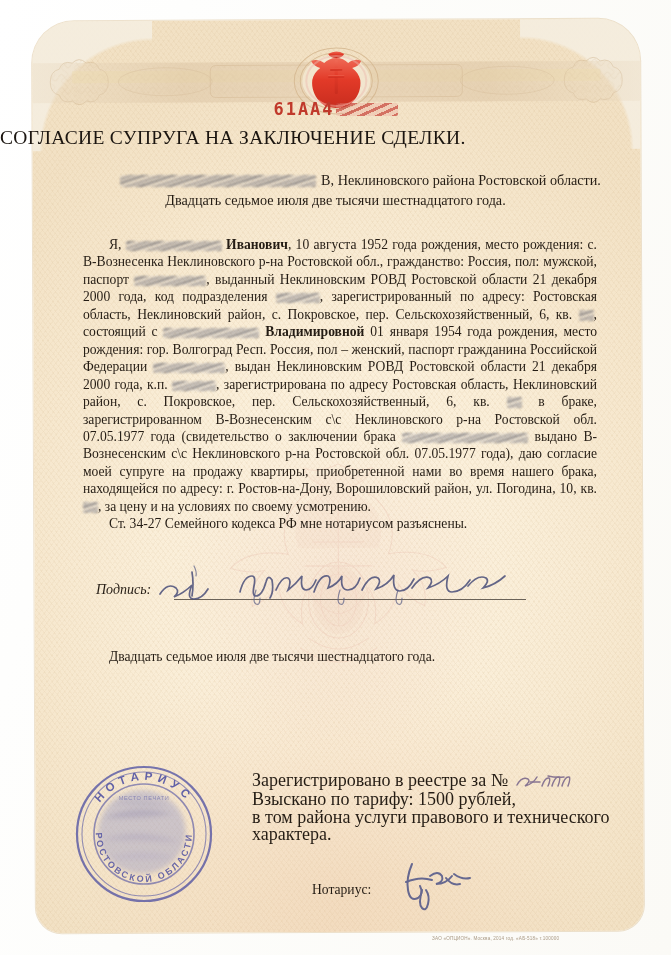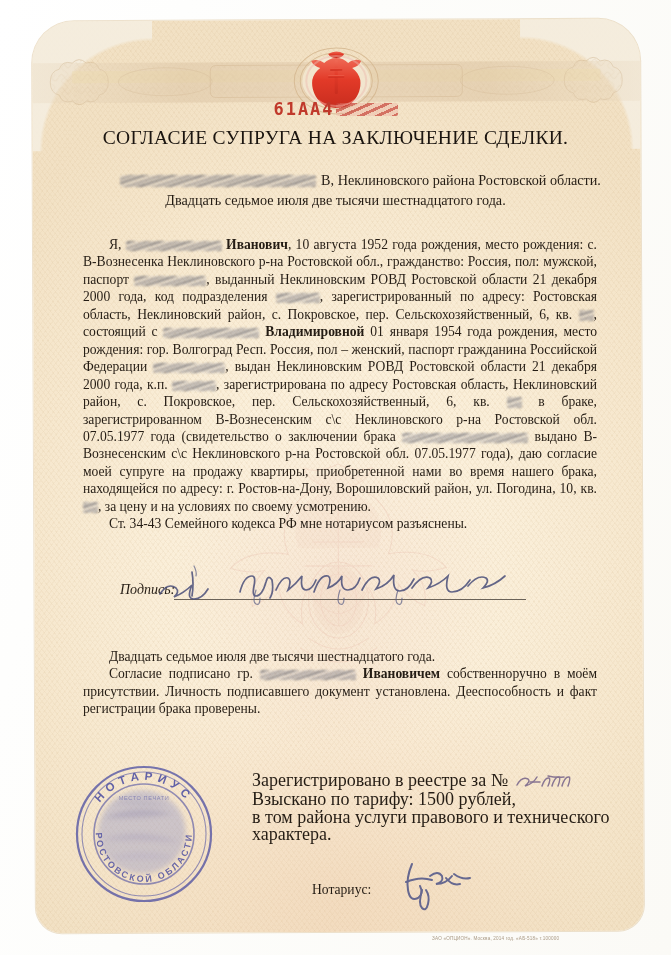--- a/index.html
+++ b/index.html
@@ -127,21 +127,21 @@
       repeating-linear-gradient(-24deg, rgba(200,70,60,.72) 0 3px, rgba(236,160,150,.30) 3px 7px);
     border-radius: 2px;
     filter: blur(.6px);
   }
 
   
   .doc-title {
     position: absolute;
     left: 0; right: 0;
     top: 127px;
-    text-align: center;
+    text-align: left;
     font-size: 19.5px;
     letter-spacing: .3px;
     color: #1b1510;
     white-space: nowrap;
   }
 
   
   .place-line {
     position: absolute;
     left: 62px;
@@ -209,21 +209,20 @@
     top: 572px;
     width: 430px;
     height: 40px;
   }
   .sig-label {
     position: absolute;
     left: 0;
     top: 10px;
     font-style: italic;
     font-size: 14px;
-    margin-left: 24px;
   }
   .sig-rule {
     position: absolute;
     left: 78px;
     right: 0;
     top: 27px;
     border-bottom: 1.1px solid #6a6258;
   }
   .sig-ink {
     position: absolute;
@@ -411,21 +410,21 @@
     <div class="doc-title">СОГЛАСИЕ СУПРУГА НА ЗАКЛЮЧЕНИЕ СДЕЛКИ.</div>
 
     <div class="place-line">
       <span class="redact w-place ink"></span><span>В, Неклиновского района Ростовской области.</span>
     </div>
 
     <div class="date-line">Двадцать седьмое июля две тысячи шестнадцатого года.</div>
 
     <div class="body-text">
       <p class="indent"><span>Я,</span> <span class="redact w-name"></span> <b>Ивановичᅟ</b><span>, 10 августа 1952 года рождения, место рождения: с. В-Вознесенка Неклиновского р-на Ростовской обл., гражданство: Россия, пол: мужской, паспорт</span> <span class="redact w-mid"></span><span>, выданный Неклиновским РОВД Ростовской области 21 декабря 2000 года, код подразделения</span> <span class="redact w-num"></span><span>, зарегистрированный по адресу: Ростовская область, Неклиновский район, с. Покровское, пер. Сельскохозяйственный, 6, кв.</span> <span class="redact w-tiny"></span><span>, состоящий с</span> <span class="redact w-name"></span> <b>Владимировной</b> <span>01 января 1954 года рождения, место рождения: гор. Волгоград Респ. Россия, пол – женский, паспорт гражданина Российской Федерации</span> <span class="redact w-mid"></span><span>, выдан Неклиновским РОВД Ростовской области 21 декабря 2000 года, к.п.</span> <span class="redact w-num"></span><span>, зарегистрирована по адресу Ростовская область, Неклиновский район, с. Покровское, пер. Сельскохозяйственный, 6, кв.</span> <span class="redact w-tiny"></span> <span>в браке, зарегистрированном В-Вознесенским с\с Неклиновского р-на Ростовской обл. 07.05.1977 года (свидетельство о заключении брака</span> <span class="redact w-xlong"></span> <span>выдано В-Вознесенским с\с Неклиновского р-на Ростовской обл. 07.05.1977 года), даю согласие моей супруге на продажу квартиры, приобретенной нами во время нашего брака, находящейся по адресу: г. Ростов-на-Дону, Ворошиловский район, ул. Погодина, 10, кв.</span> <span class="redact w-tiny"></span><span>, за цену и на условиях по своему усмотрению.</span></p>
-      <p class="indent">Ст. 34-43 Семейного кодекса РФ мне нотариусом разъяснены.</p>
+      <p class="indent">Ст. 34-27 Семейного кодекса РФ мне нотариусом разъяснены.</p>
     </div>
 
     <div class="sig-block">
       <div class="sig-label">Подпись:</div>
       <div class="sig-rule"></div>
       <div class="sig-ink">
         <svg width="370" height="42" viewBox="0 0 370 42" xmlns="http://www.w3.org/2000/svg">
           <g fill="none" stroke="#4a4f7a" stroke-width="1.7" stroke-linecap="round" opacity=".85">
             <path d="M4 30 q8-12 16-6 q4 4-2 9 q10-4 18-12 q-6 14 2 14 q8 0 14-10"></path>
             <path d="M36 8 q2 12 0 24"></path>
@@ -441,21 +440,20 @@
             <path d="M184 26 q-4 12 0 14 q4 2 4-6"></path>
             <path d="M242 26 q-4 12 0 14 q4 2 4-6"></path>
             <path d="M38 2 q3 6 2 10"></path>
           </g>
         </svg>
       </div>
     </div>
 
     <div class="lower-text">
       <p class="indent">Двадцать седьмое июля две тысячи шестнадцатого года.</p>
-      <p class="indent"><span>Согласие подписано гр.</span> <span class="redact w-name"></span> <b>Ивановичем</b> <span>собственноручно в моём присутствии. Личность подписавшего документ установлена. Дееспособность и факт регистрации брака проверены.</span></p>
     </div>
 
     <div class="registry">
       <div><span>Зарегистрировано в реестре за №</span><span class="reg-num-ink">
         <svg width="62" height="18" viewBox="0 0 62 18" xmlns="http://www.w3.org/2000/svg">
           <g fill="none" stroke="#6d5a84" stroke-width="1.5" stroke-linecap="round" opacity=".8">
             <path d="M3 12 q5-9 11-6 q3 2-3 7 q8-2 12-9"></path>
             <path d="M16 9 h10"></path>
             <path d="M28 13 q3-9 7-8 q2 1-1 8"></path>
             <path d="M38 13 q3-10 7-9 q2 1-1 9"></path>

